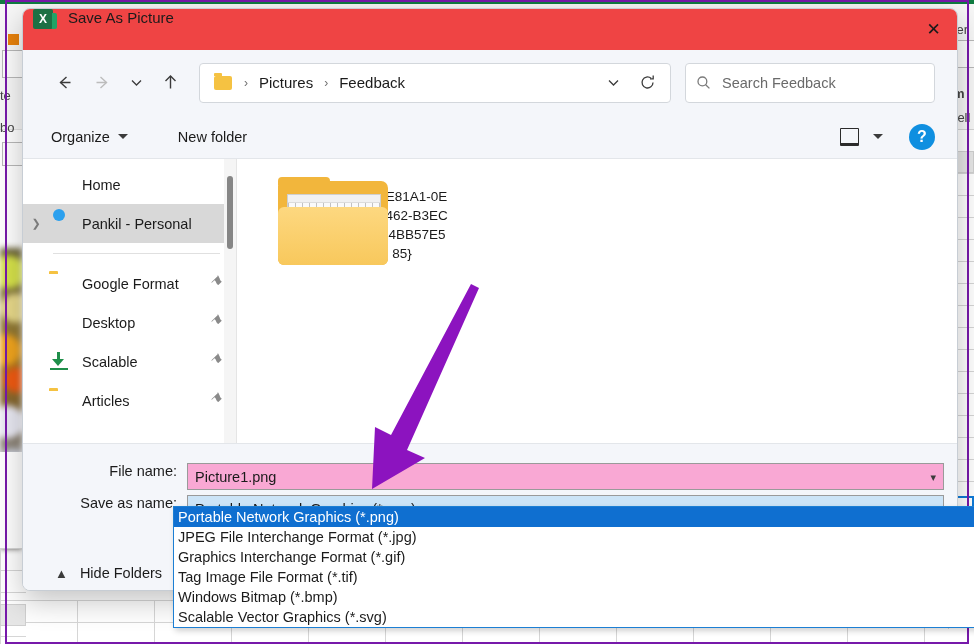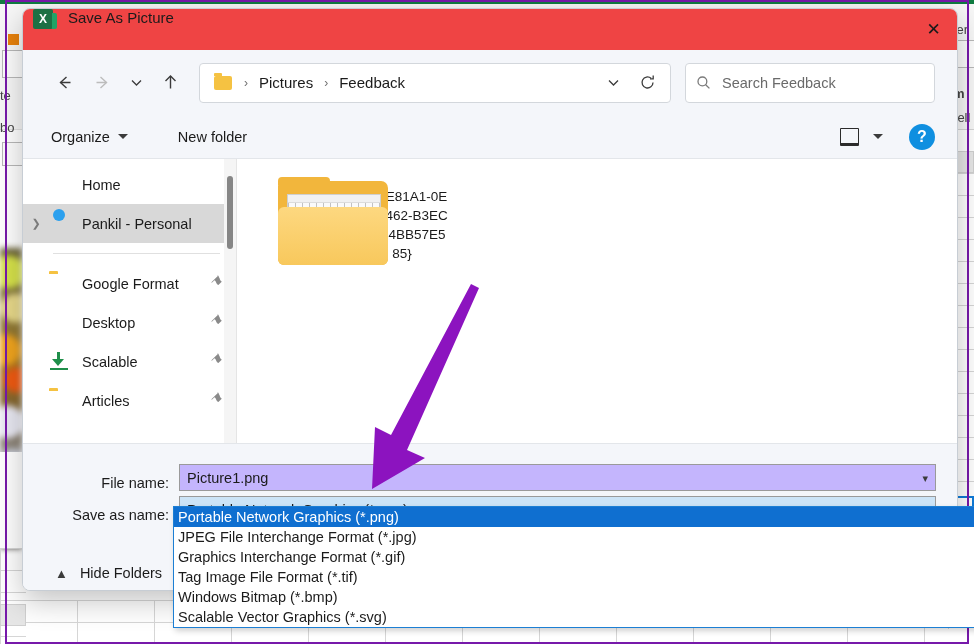--- a/index.html
+++ b/index.html
@@ -594,41 +594,41 @@
     position: absolute;
     left: 0; top: 434px;
     width: 100%;
     height: 148px;
     background: #f4f6fa;
     border-top: 1px solid #e3e6ea;
     box-sizing: border-box;
   }
   .form-row {
     position: absolute;
-    left: 4px;
+    left: 12px;
     width: 100%;
     height: 28px;
     display: flex;
-    align-items: flex-end;
+    align-items: flex-start;
   }
   .row-filename { top: 19px; }
   .row-savetype { top: 51px; }
   .form-label {
     width: 152px;
     text-align: right;
     padding-right: 10px;
     font-size: 14.5px;
     color: #1b1b1b;
     box-sizing: border-box;
     flex: none;
   }
   .fname-input {
     width: 757px;
     height: 27px;
-    background: #c4b5fd;
+    background: #f9a8d4;
     border: 1px solid #9a9a9a;
     box-sizing: border-box;
     display: flex;
     align-items: center;
     position: relative;
   }
   .fname-input input {
     border: none;
     outline: none;
     background: transparent;

